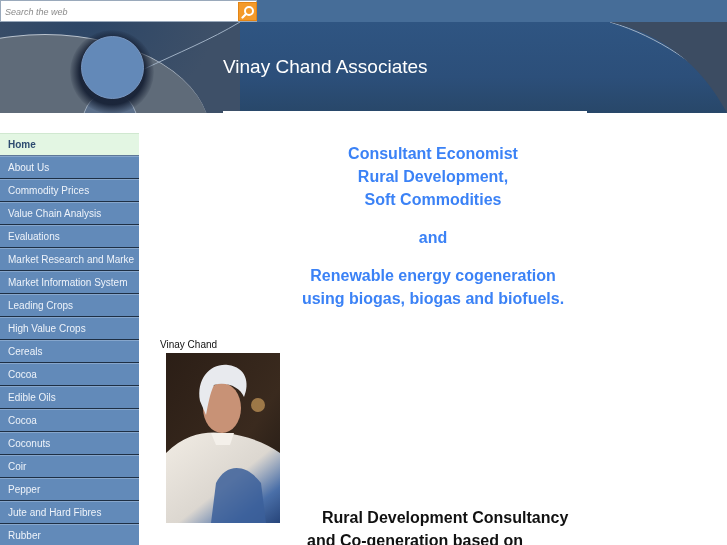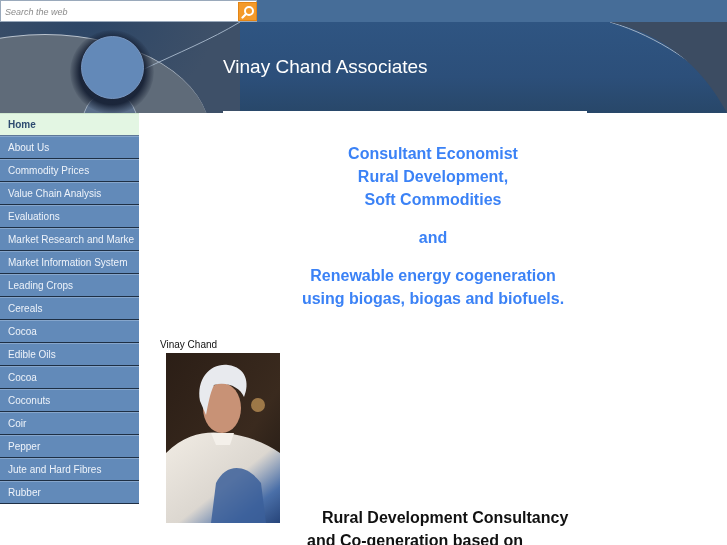--- a/index.html
+++ b/index.html
@@ -21,21 +21,21 @@
   .header .lower-wedge { position: absolute; left: 82px; top: 70px; width: 56px; height: 40px; background: #5b6f8a; border-top-left-radius: 50% 80%; border-top-right-radius: 50% 80%; border-left: 1px solid #a7b4c4; border-right: 1px solid #a7b4c4; }
   .header .right-dark { position: absolute; left: 610px; top: 0; width: 180px; height: 91px; background: #3c4c62; clip-path: path('M0 0 L180 0 L180 91 L117 91 C 90 40, 50 12, 0 0 Z'); }
   .circle-shadow { position: absolute; left: 70px; top: 8px; width: 84px; height: 84px; border-radius: 50%; background: radial-gradient(circle, rgba(20,30,50,0.9) 55%, rgba(20,30,50,0) 72%); }
   .circle { position: absolute; left: 81px; top: 14px; width: 63px; height: 63px; border-radius: 50%; background: #6389b8; border: 1px solid #7896c0; }
   .site-title { position: absolute; left: 223px; top: 34px; font-size: 19px; color: #ffffff; font-family: "Liberation Sans", sans-serif; letter-spacing: 0px; }
   .title-underline { position: absolute; left: 223px; top: 111px; width: 364px; height: 3px; background: #ffffff; }
 
   
   .sidebar { position: absolute; left: 0; top: 113px; width: 139px; }
   .nav-item { display: block; height: 23px; line-height: 22px; padding-left: 8px; font-size: 10px; color: #eef3fa; background: #628ab9; border-bottom: 1px solid #1e2f44; border-top: 1px solid #86a6cc; cursor: pointer; white-space: nowrap; overflow: hidden; font-family: "Liberation Sans", sans-serif; }
-  .nav-item.active { background: #e3f6e3; color: #2d4b70; font-weight: bold; border-top: 1px solid #d0e8d0; border-bottom: 1px solid #5e7898; }
+  .nav-item.active { background: #e3f6e3; color: #2d4b70; font-weight: bold; border-top: 1px solid #d0e8d0; border-bottom: 1px solid #5e7898; margin-top: 20px; }
 
   
   .main { position: absolute; left: 139px; top: 113px; width: 588px; }
   .headline { position: absolute; left: 0; width: 588px; text-align: center; font-weight: bold; font-size: 16px; color: #3b82f6; font-family: "Liberation Sans", sans-serif; line-height: 23px; }
   .caption { position: absolute; left: 160px; top: 339px; font-size: 10px; color: #111; }
   .photo { position: absolute; left: 166px; top: 353px; width: 114px; height: 170px; overflow: hidden; background: #2a1f18; }
   .bottom-text { position: absolute; font-weight: bold; font-size: 16px; color: #111; line-height: 23px; white-space: nowrap; margin-left: 42px; }
 </style>
 </head>
 <body>
@@ -69,20 +69,21 @@
 
 <nav class="sidebar">
   <a class="nav-item active">Home</a>
   <a class="nav-item">About Us</a>
   <a class="nav-item">Commodity Prices</a>
   <a class="nav-item">Value Chain Analysis</a>
   <a class="nav-item">Evaluations</a>
   <a class="nav-item">Market Research and Marke</a>
   <a class="nav-item">Market Information System</a>
   <a class="nav-item">Leading Crops</a>
+  <a class="nav-item">High Value Crops</a>
   <a class="nav-item">Cereals</a>
   <a class="nav-item">Cocoa</a>
   <a class="nav-item">Edible Oils</a>
   <a class="nav-item">Cocoa</a>
   <a class="nav-item">Coconuts</a>
   <a class="nav-item">Coir</a>
   <a class="nav-item">Pepper</a>
   <a class="nav-item">Jute and Hard Fibres</a>
   <a class="nav-item">Rubber</a>
 </nav>

